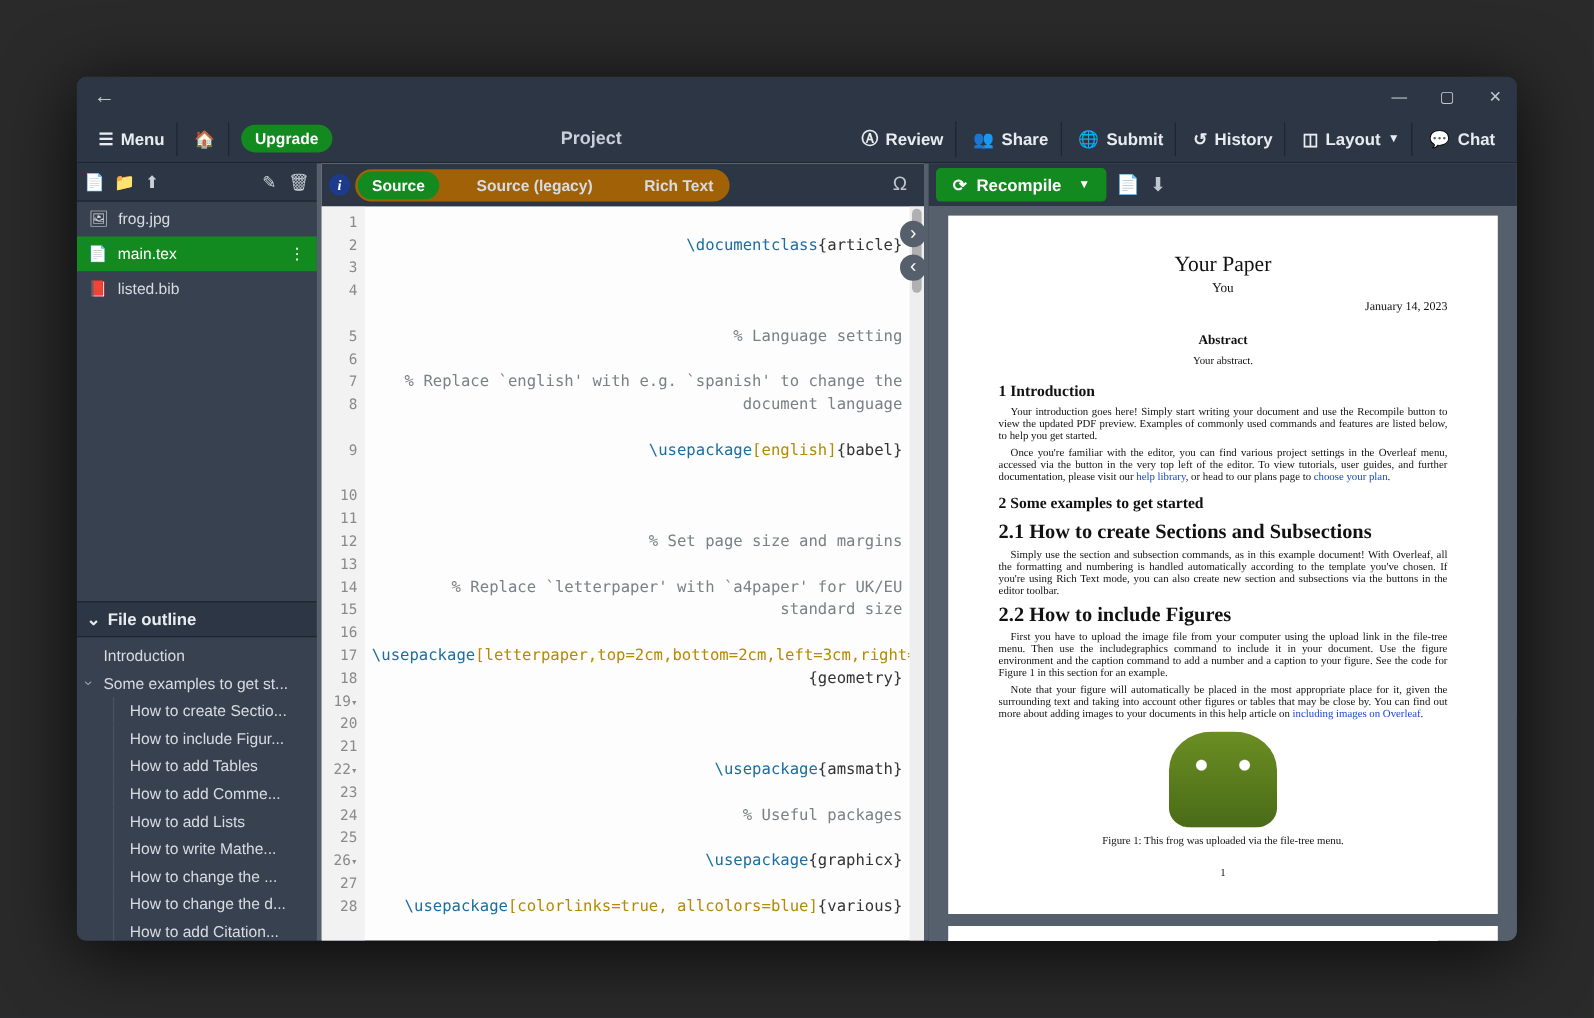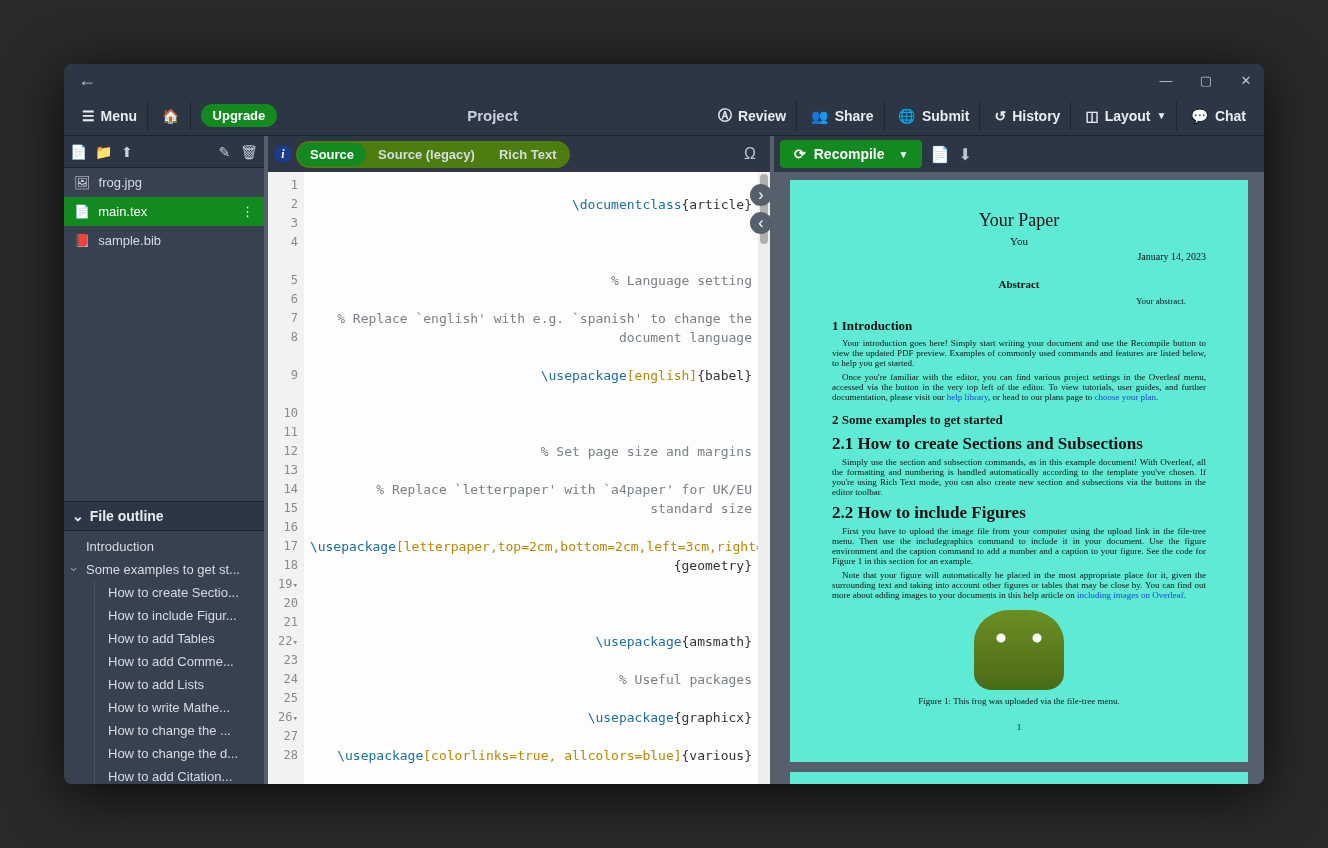--- a/index.html
+++ b/index.html
@@ -150,24 +150,25 @@
   .editor-tabs {
     height:36px;
     background:#2c3645;
     display:flex;
     align-items:center;
     padding:0 6px;
     gap:4px;
   }
   .info-dot { width:18px;height:18px;border-radius:50%;background:#1e3a8a;color:#fff;font-style:italic;font-weight:bold;font-size:12px;display:flex;align-items:center;justify-content:center;font-family:serif;}
   .tab-pill-group {
-    background:#4d7c0f;
+    background:#a16207;
     border-radius:16px;
     padding:2px;
     display:flex;
+    gap:19px;
   }
   .tab-pill {
     padding:4px 12px;
     font-size:13px;
     font-weight:600;
     border-radius:14px;
     color:#d7dce2;
   }
   .tab-pill.active { background:#128a1f; color:#fff;}
   .omega { margin-left:auto; color:#c0c6cf; font-size:16px; padding:0 8px;}
@@ -227,34 +228,34 @@
     align-items:center;
     gap:8px;
   }
   .preview-scroll {
     flex:1;
     overflow:auto;
     padding:8px 16px;
     background:#565f6c;
   }
   .pdf-page {
-    background:#5eead4;
+    background:#ffffff;
     padding:30px 42px;
     font-family:'Times New Roman',serif;
     font-size:10px;
     color:#111;
     margin-bottom:10px;
     min-height:560px;
     position:relative;
   }
   .pdf-title { text-align:center; font-size:18px; margin-bottom:4px;}
   .pdf-author { text-align:center; font-size:11px; margin-bottom:4px;}
   .pdf-date { text-align:right; font-size:10px; margin-bottom:16px;}
   .pdf-abs-h { text-align:center; font-weight:bold; font-size:11px; margin-bottom:6px;}
-  .pdf-abs { text-align:right; font-size:9px; margin-bottom:12px; padding:0 20px;}
+  .pdf-abs { text-align:center; font-size:9px; margin-bottom:12px; padding:0 20px;}
   .pdf-h1 { font-weight:bold; font-size:13px; margin:10px 0 4px;}
   .pdf-h2 { font-weight:bold; font-size:17px; margin:6px 0 3px;}
   .pdf-p { font-size:9px; text-align:justify; margin-bottom:4px; text-indent:10px;}
   .pdf-link { color:#1a47d4;}
   .pdf-fig { display:flex; flex-direction:column; align-items:center; margin:10px 0;}
   .frog {
     width:90px; height:80px;
     background: radial-gradient(circle at 30% 35%, #fff 4px, transparent 5px),
                 radial-gradient(circle at 70% 35%, #fff 4px, transparent 5px),
                 radial-gradient(circle at 30% 35%, #d84315 2px, transparent 3px),
@@ -349,21 +350,21 @@
           <span>🖼</span>
           <span>frog.jpg</span>
         </div>
         <div class="file-item active">
           <span>📄</span>
           <span>main.tex</span>
           <span class="kebab">⋮</span>
         </div>
         <div class="file-item">
           <span>📕</span>
-          <span>sample.bib</span>
+          <span>listed.bib</span>
         </div>
       </div>
       <div class="filler"></div>
       <div class="outline-header">
         <span>⌄</span>
         <span>File outline</span>
       </div>
       <div class="outline-body">
         <div class="outline-item">Introduction</div>
         <div class="outline-item hasChevron">Some examples to get st...</div>

